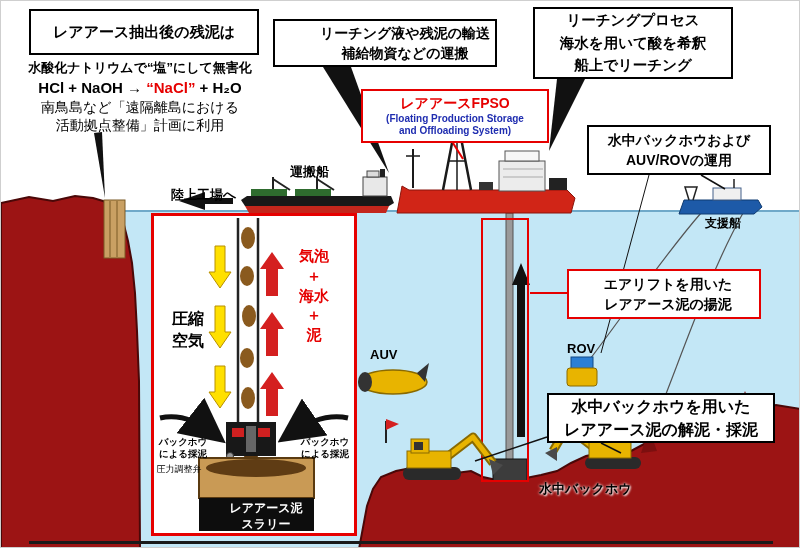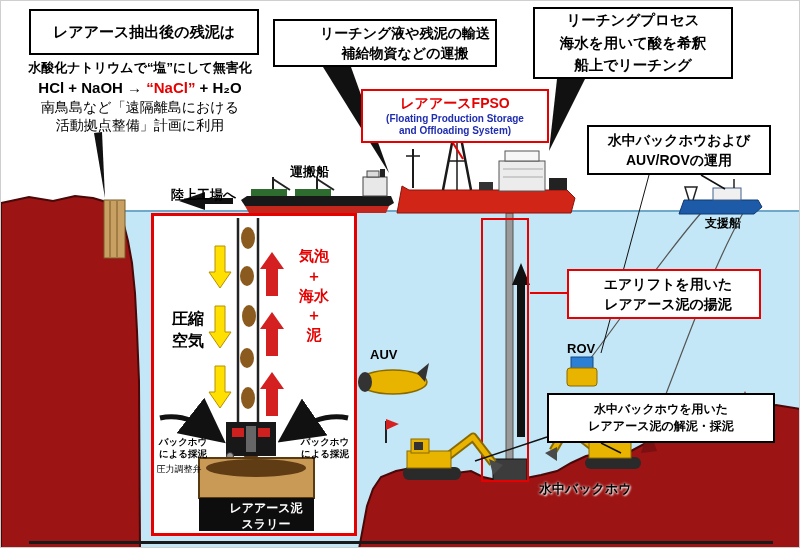--- a/index.html
+++ b/index.html
@@ -19,21 +19,21 @@
   #neutralize-formula { font-size:15px; font-weight:bold; margin-top:2px; }
   #neutralize-formula .salt { color:#e60000; }
   #neutralize-notes { font-size:14px; line-height:1.3; margin-top:2px; }
   #transport-box { left:272px; top:18px;  width:224px; height:48px; font-size:14px;padding-left:40px; }
   #fpso-box      { left:360px; top:88px;  width:188px; height:54px; font-size:14px; line-height:1.25; }
   #fpso-box .fpso-title { color:#e60000; }
   #fpso-box .fpso-sub { color:#1f2db0; font-size:10px; line-height:1.2; }
   #leaching-box  { left:532px; top:6px;   width:200px; height:72px; font-size:14.5px; line-height:1.55; }
   #equipment-box { left:586px; top:124px; width:184px; height:50px; font-size:14px; }
   #airlift-box   { left:566px; top:268px; width:194px; height:50px; font-size:14px;padding-left:8px; }
-  #backhoe-box   { left:546px; top:392px; width:228px; height:50px; font-size:12px; }
+  #backhoe-box   { left:546px; top:392px; width:228px; height:50px; font-size:16px; }
   #to-plant-label { left:170px; top:177px; font-size:13px;margin-top:8px; }
   #carrier-label  { left:289px; top:162px; font-size:13px;text-align:right; }
   #support-label  { left:704px; top:214px; font-size:12px; }
   #auv-label      { left:369px; top:346px; font-size:13px; }
   #rov-label      { left:566px; top:340px; font-size:13px; }
   #uw-backhoe-label { left:538px; top:479px; font-size:13px;
                       text-shadow:0 0 3px #fff,1px 1px 2px #fff;text-align:right; }
   
   #inset { position:absolute; left:150px; top:212px; width:206px; height:323px;
            background:#fff; border:3px solid #e60000; z-index:4; }

